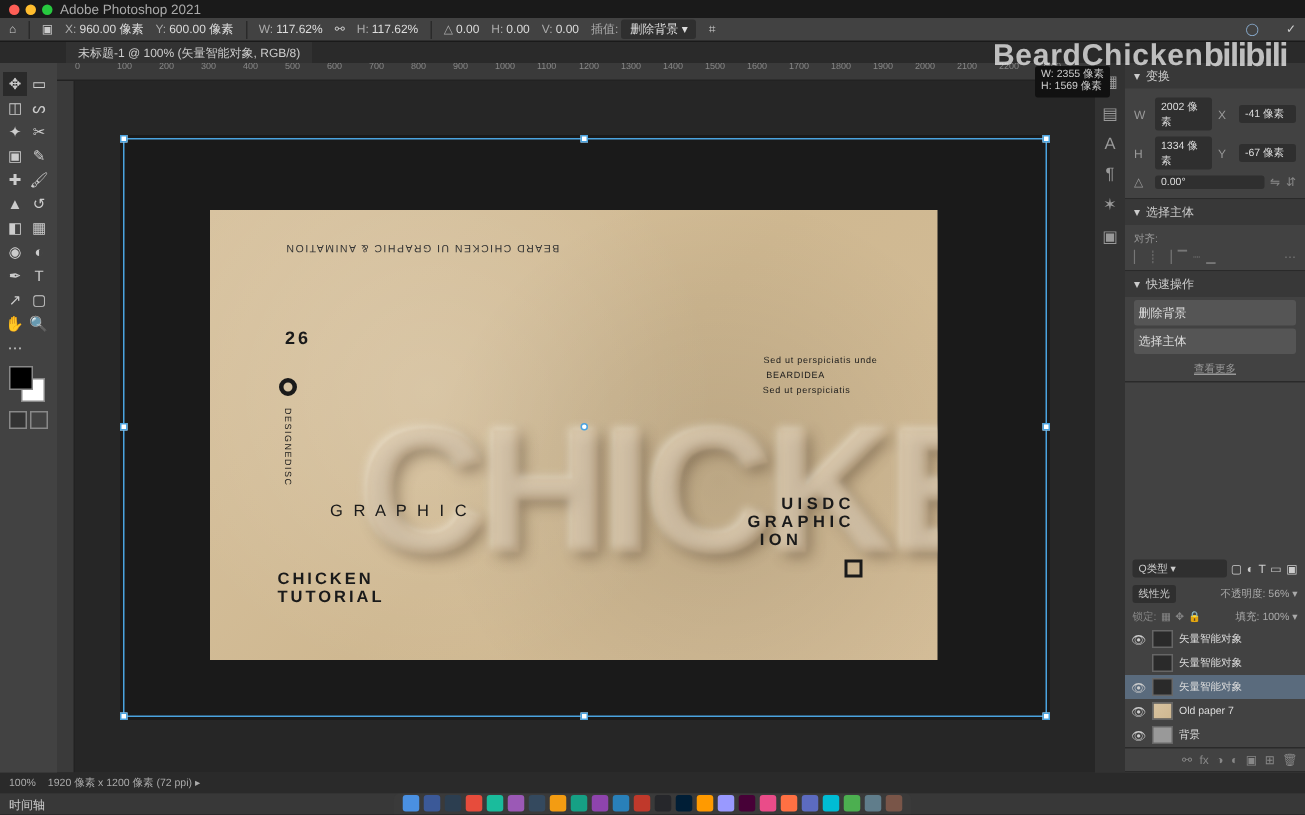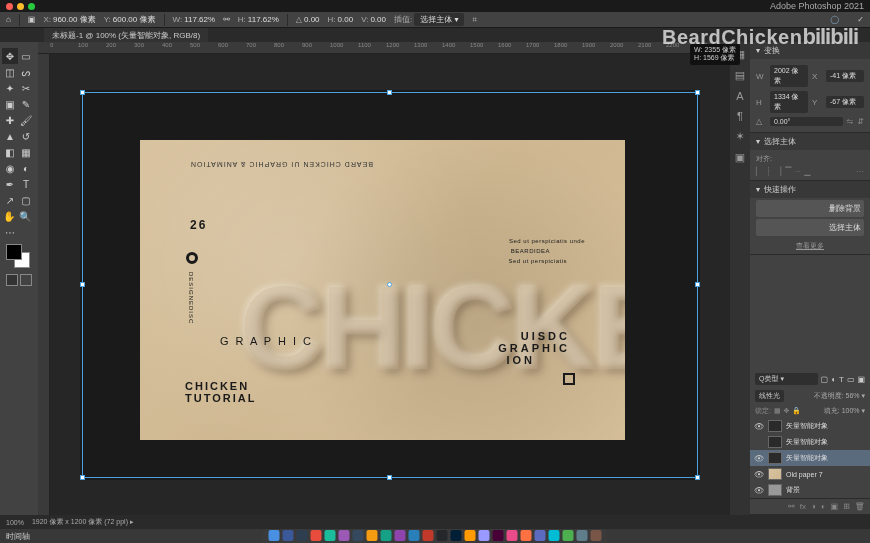--- a/index.html
+++ b/index.html
@@ -3,21 +3,21 @@
 <meta charset="utf-8">
 <style>
 * { margin: 0; padding: 0; box-sizing: border-box; font-family: -apple-system, "Helvetica Neue", Arial, sans-serif; }
 body { background: #323232; color: #ccc; font-size: 10px; overflow: hidden; width: 870px; height: 543px; position: relative; }
 
 
 .menubar { height: 12px; background: #1a1a1a; display: flex; align-items: center; padding: 0 6px; gap: 5px; }
 .traffic { display: flex; gap: 4px; }
 .dot { width: 7px; height: 7px; border-radius: 50%; }
 .red { background: #ff5f56; } .yellow { background: #ffbd2e; } .green { background: #27c93f; }
-.title { flex: 1; text-align: right; font-size: 9px; color: #aaa; }
+.title { flex: 1; text-align: left; font-size: 9px; color: #aaa; }
 
 
 .optbar { height: 16px; background: #424242; display: flex; align-items: center; padding: 0 6px; gap: 8px; font-size: 8px; border-bottom: 1px solid #1a1a1a; }
 .optbar .field { display: flex; align-items: center; gap: 2px; }
 .optbar .lbl { color: #aaa; }
 .optbar .val { color: #ddd; }
 .optbar .sep { width: 1px; height: 12px; background: #2a2a2a; }
 .optbar .combo { background: #2f2f2f; padding: 1px 6px; border-radius: 2px; color: #ddd; }
 .optbar .check { color: #8ac; margin-left: auto; margin-right: 10px; }
 
@@ -70,21 +70,21 @@
 .iconstrip { width: 20px; background: #323232; display: flex; flex-direction: column; align-items: center; padding-top: 6px; gap: 8px; font-size: 11px; color: #999; }
 
 
 .panels { width: 120px; background: #424242; display: flex; flex-direction: column; font-size: 8px; }
 .panel { border-bottom: 1px solid #2a2a2a; }
 .panel-hdr { padding: 3px 6px; color: #ccc; display: flex; align-items: center; gap: 4px; background: #383838; }
 .panel-body { padding: 4px 6px; }
 .prop-row { display: flex; align-items: center; gap: 4px; padding: 2px 0; }
 .prop-row .k { color: #999; width: 10px; }
 .prop-row .v { background: #2f2f2f; padding: 1px 4px; border-radius: 2px; flex: 1; color: #ddd; font-size: 7px; }
-.qbtn { background: #555; text-align: right; padding: 3px; margin: 2px 6px; border-radius: 2px; cursor: pointer; color: #ddd; }
+.qbtn { background: #555; text-align: left; padding: 3px; margin: 2px 6px; border-radius: 2px; cursor: pointer; color: #ddd; }
 .link { text-align: center; color: #999; padding: 3px; text-decoration: underline; cursor: pointer; font-size: 7px; }
 .spacer { flex: 1; }
 
 
 .ltabs { display: flex; background: #383838; font-size: 8px; }
 .ltab { padding: 3px 5px; color: #888; cursor: pointer; }
 .ltab.on { color: #ddd; background: #424242; }
 .lfilter { display: flex; gap: 3px; padding: 3px 5px; align-items: center; }
 .lfilter .combo { background: #2f2f2f; padding: 1px 4px; border-radius: 2px; flex: 1; font-size: 7px; display: flex; justify-content: space-between; }
 .lblend { display: flex; gap: 4px; padding: 2px 5px; align-items: center; font-size: 7px; }
@@ -157,21 +157,21 @@
   <div class="field">
       <span class="lbl">H:</span>
       <span class="val">0.00</span>
     </div>
   <div class="field">
       <span class="lbl">V:</span>
       <span class="val">0.00</span>
     </div>
   <div class="field">
       <span class="lbl">插值:</span>
-      <span class="combo">选择主体 ▾</span>
+      <span class="combo">删除背景 ▾</span>
     </div>
   <span>⌗</span>
   <span class="check">◯</span>
   <span>✓</span>
 </div>
 
 <div class="tabrow">
   <div class="tab"><span>未标题-1 @ 100% (矢量智能对象, RGB/8)</span></div>
 </div>
 

